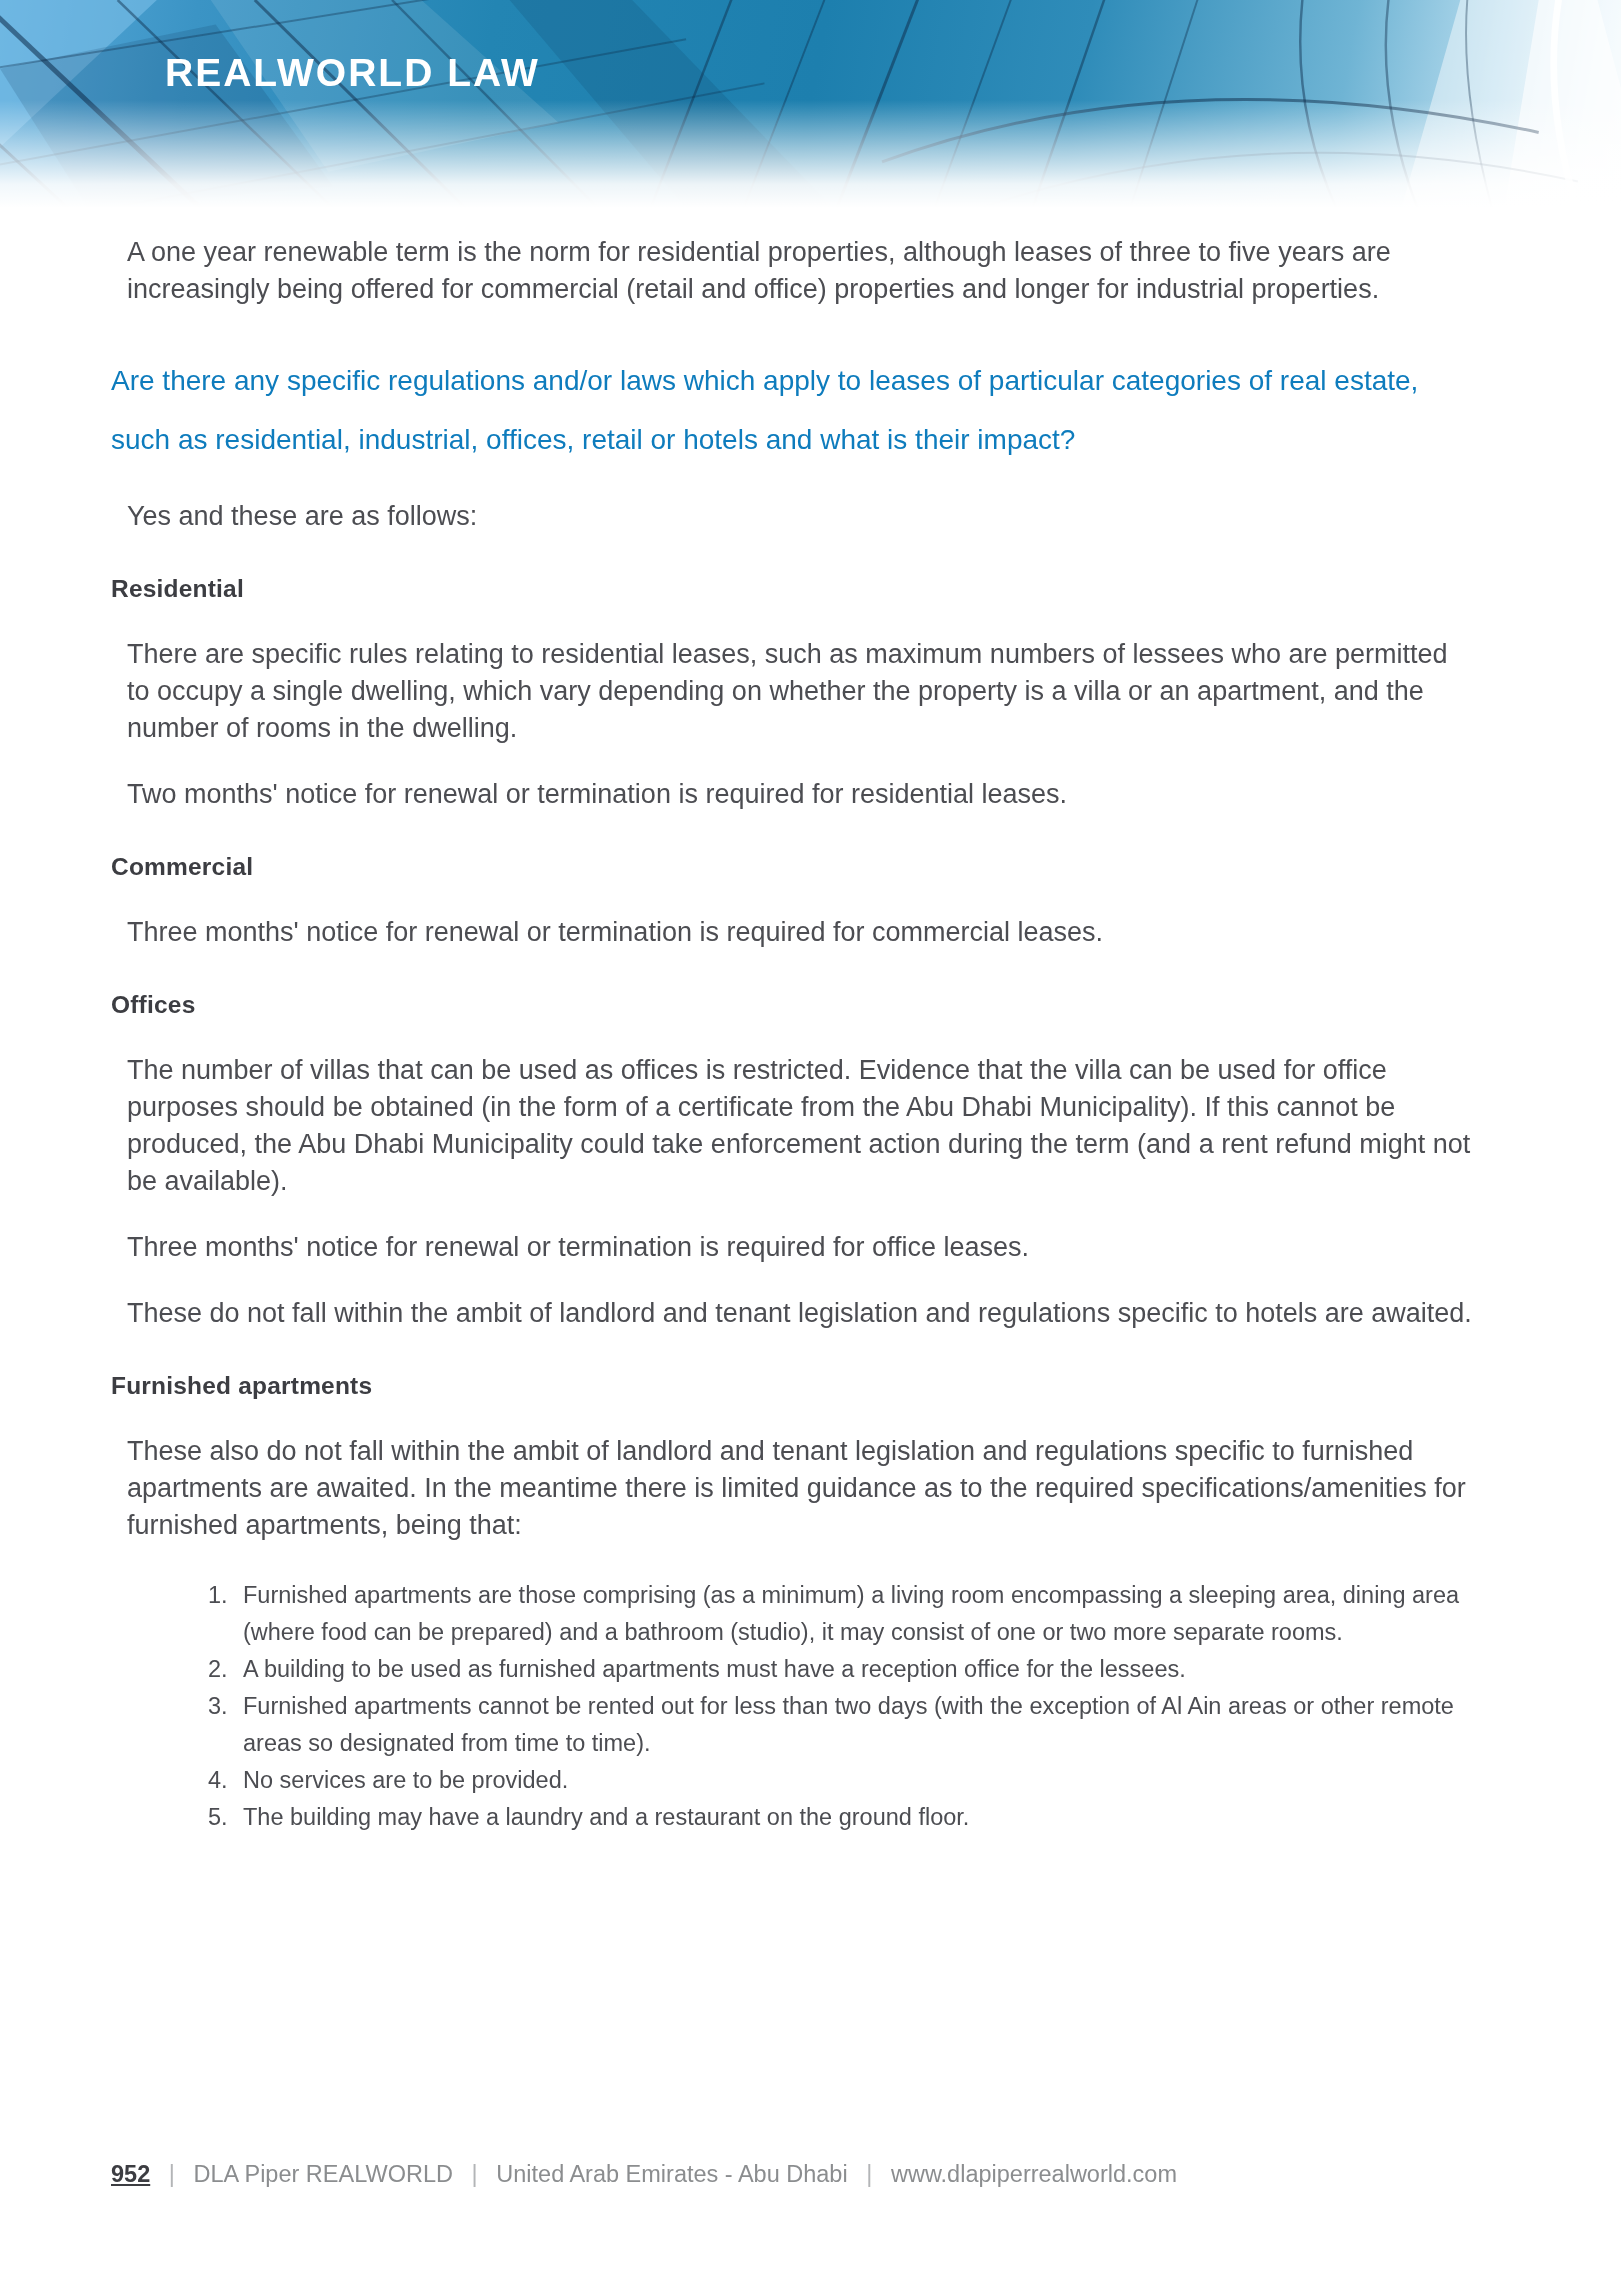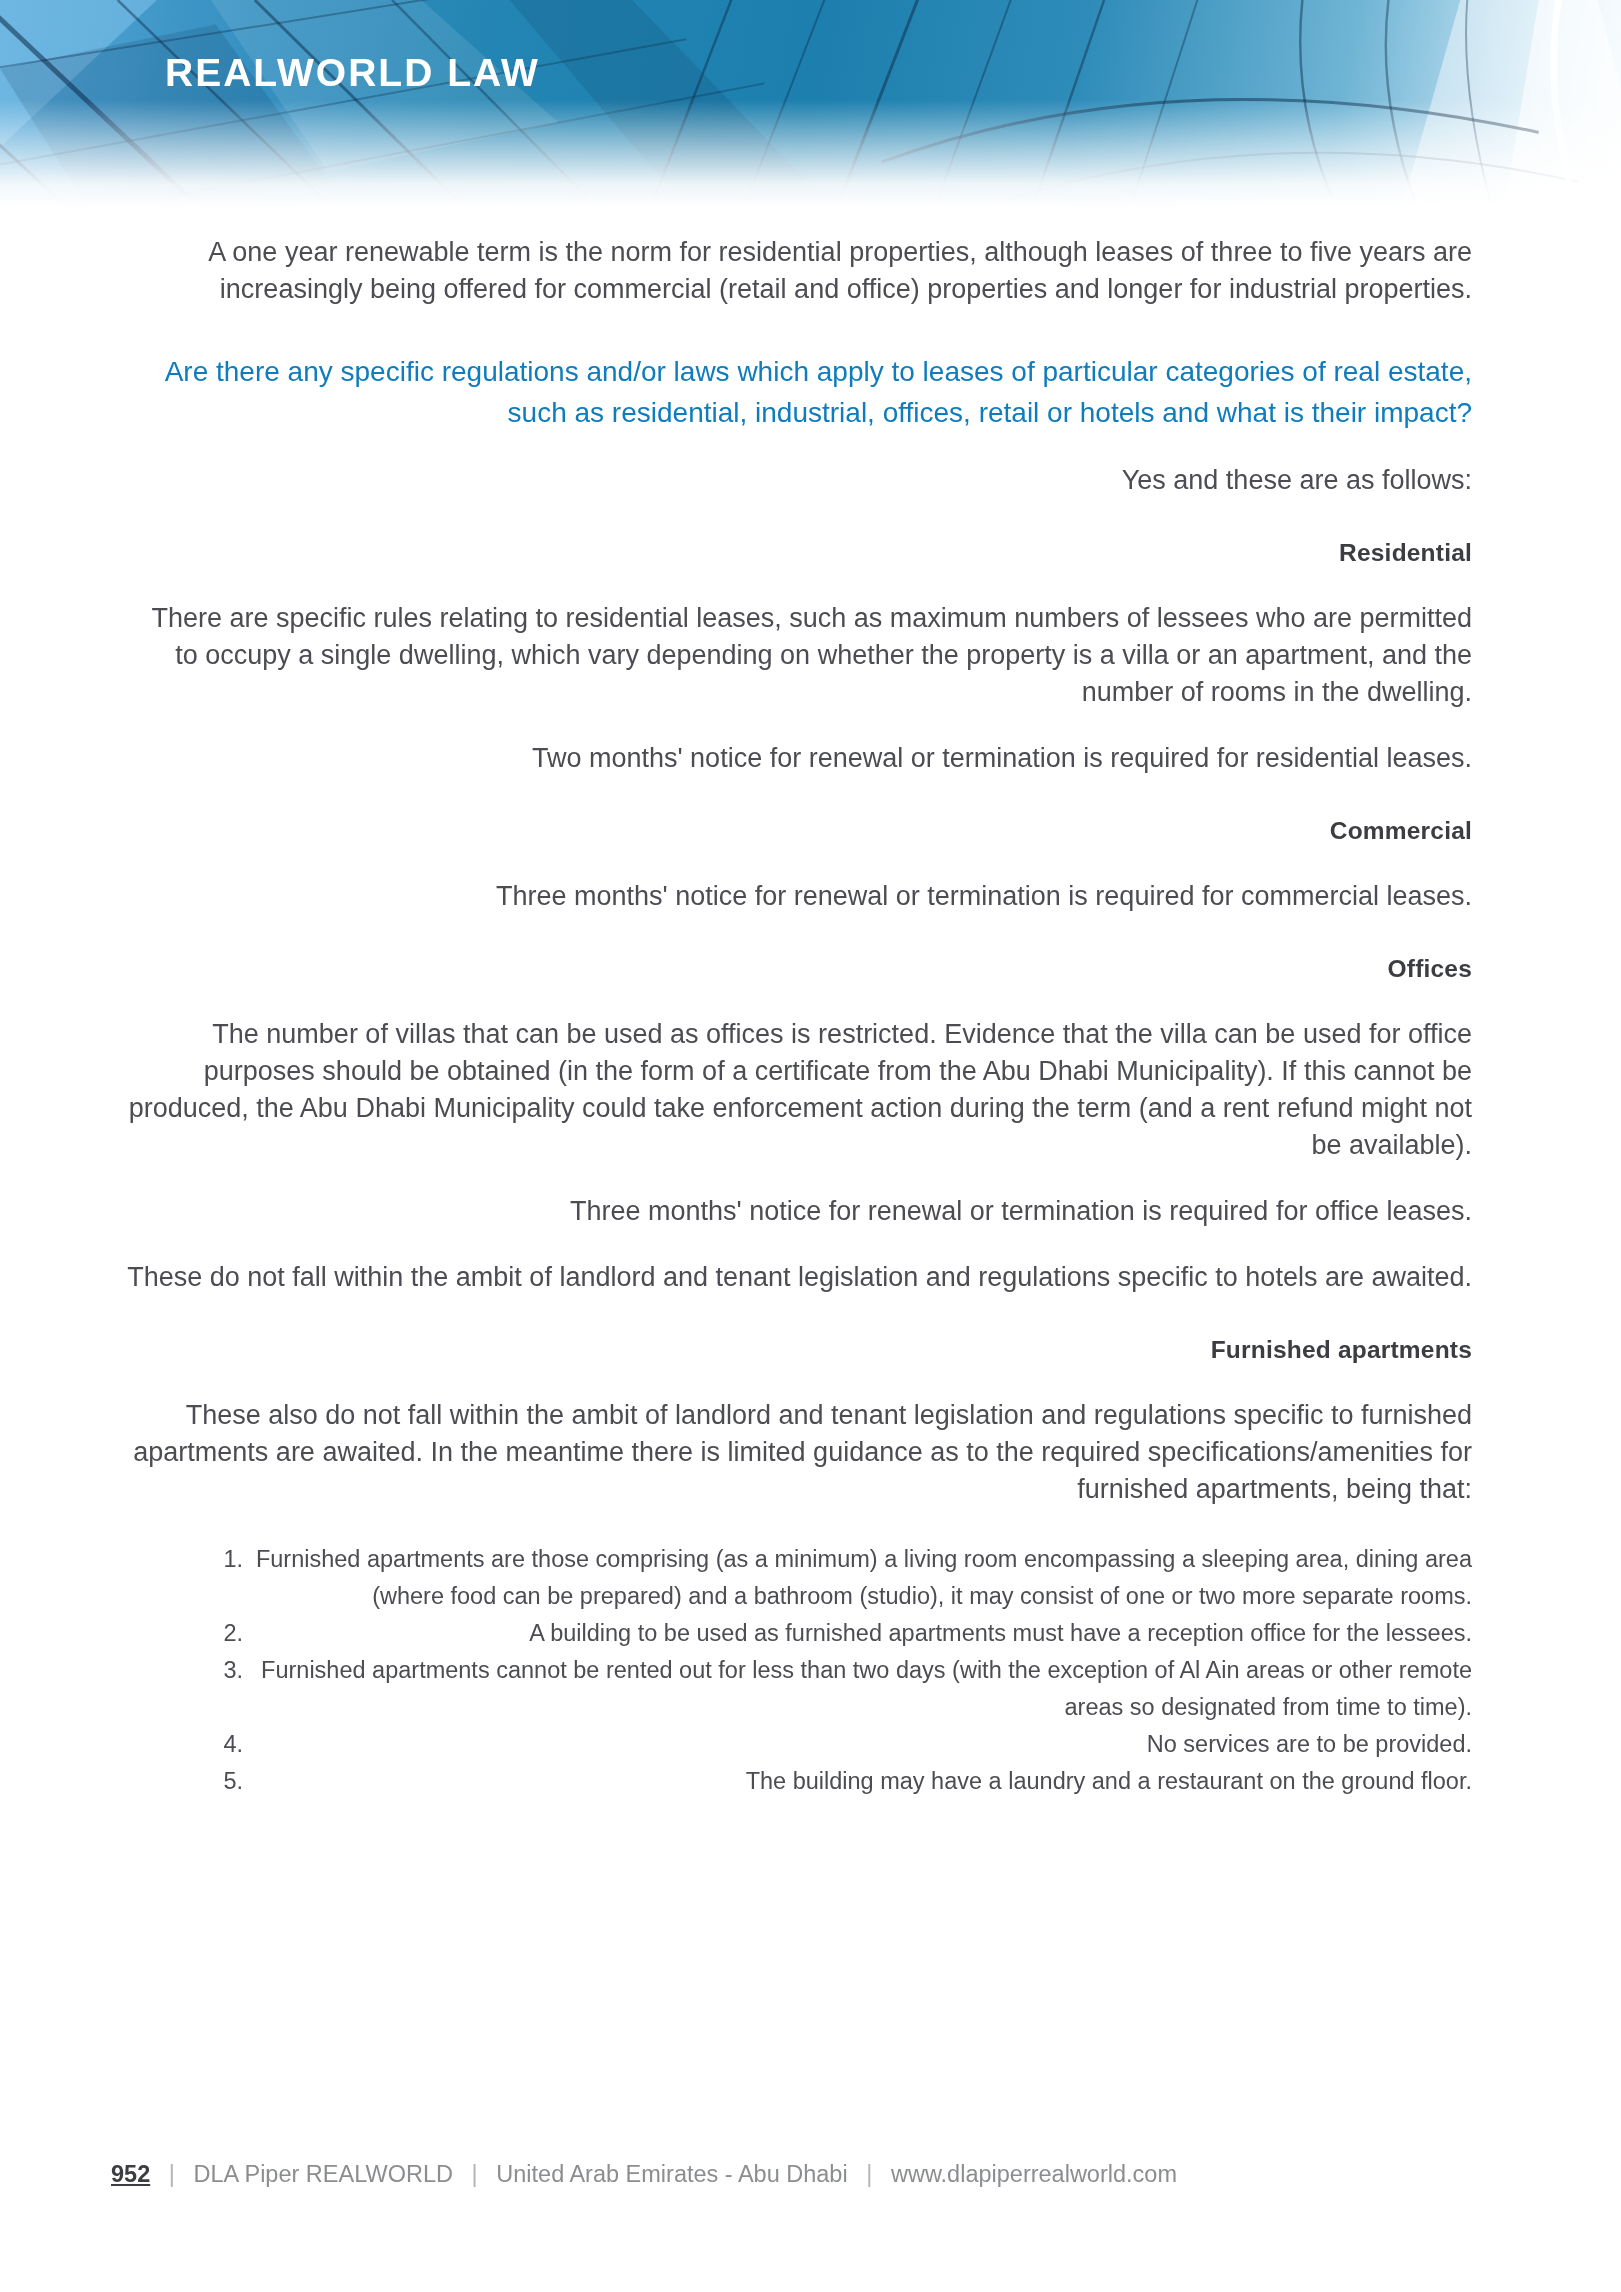--- a/index.html
+++ b/index.html
@@ -4,21 +4,20 @@
 <title>REALWORLD LAW</title>
 <style>
   html, body { margin: 0; padding: 0; background: #ffffff; }
   .page {
     position: relative;
     width: 1621px;
     height: 2293px;
     background: #ffffff;
     font-family: "Liberation Sans", sans-serif;
     overflow: hidden;
-    text-align: right;
   }
 
   
   .banner {
     position: relative;
     width: 100%;
     height: 208px;
     overflow: hidden;
     background:
       linear-gradient(100deg,
@@ -54,21 +53,21 @@
   .content p.body {
     margin: 29px 0 0 16px;
     font-size: 27px;
     line-height: 37px;
     color: #4c4d52;
   }
   .content p.body.first { margin-top: 0; }
   .question {
     margin: 43px 0 0 0;
     font-size: 28px;
-    line-height: 41px;
+    line-height: 59px;
     font-weight: 400;
     color: #0e7cbd;
   }
   .section-heading {
     margin: 35px 0 0 0;
     font-size: 24.5px;
     line-height: 37px;
     font-weight: 700;
     letter-spacing: 0.2px;
     color: #3c3d42;

